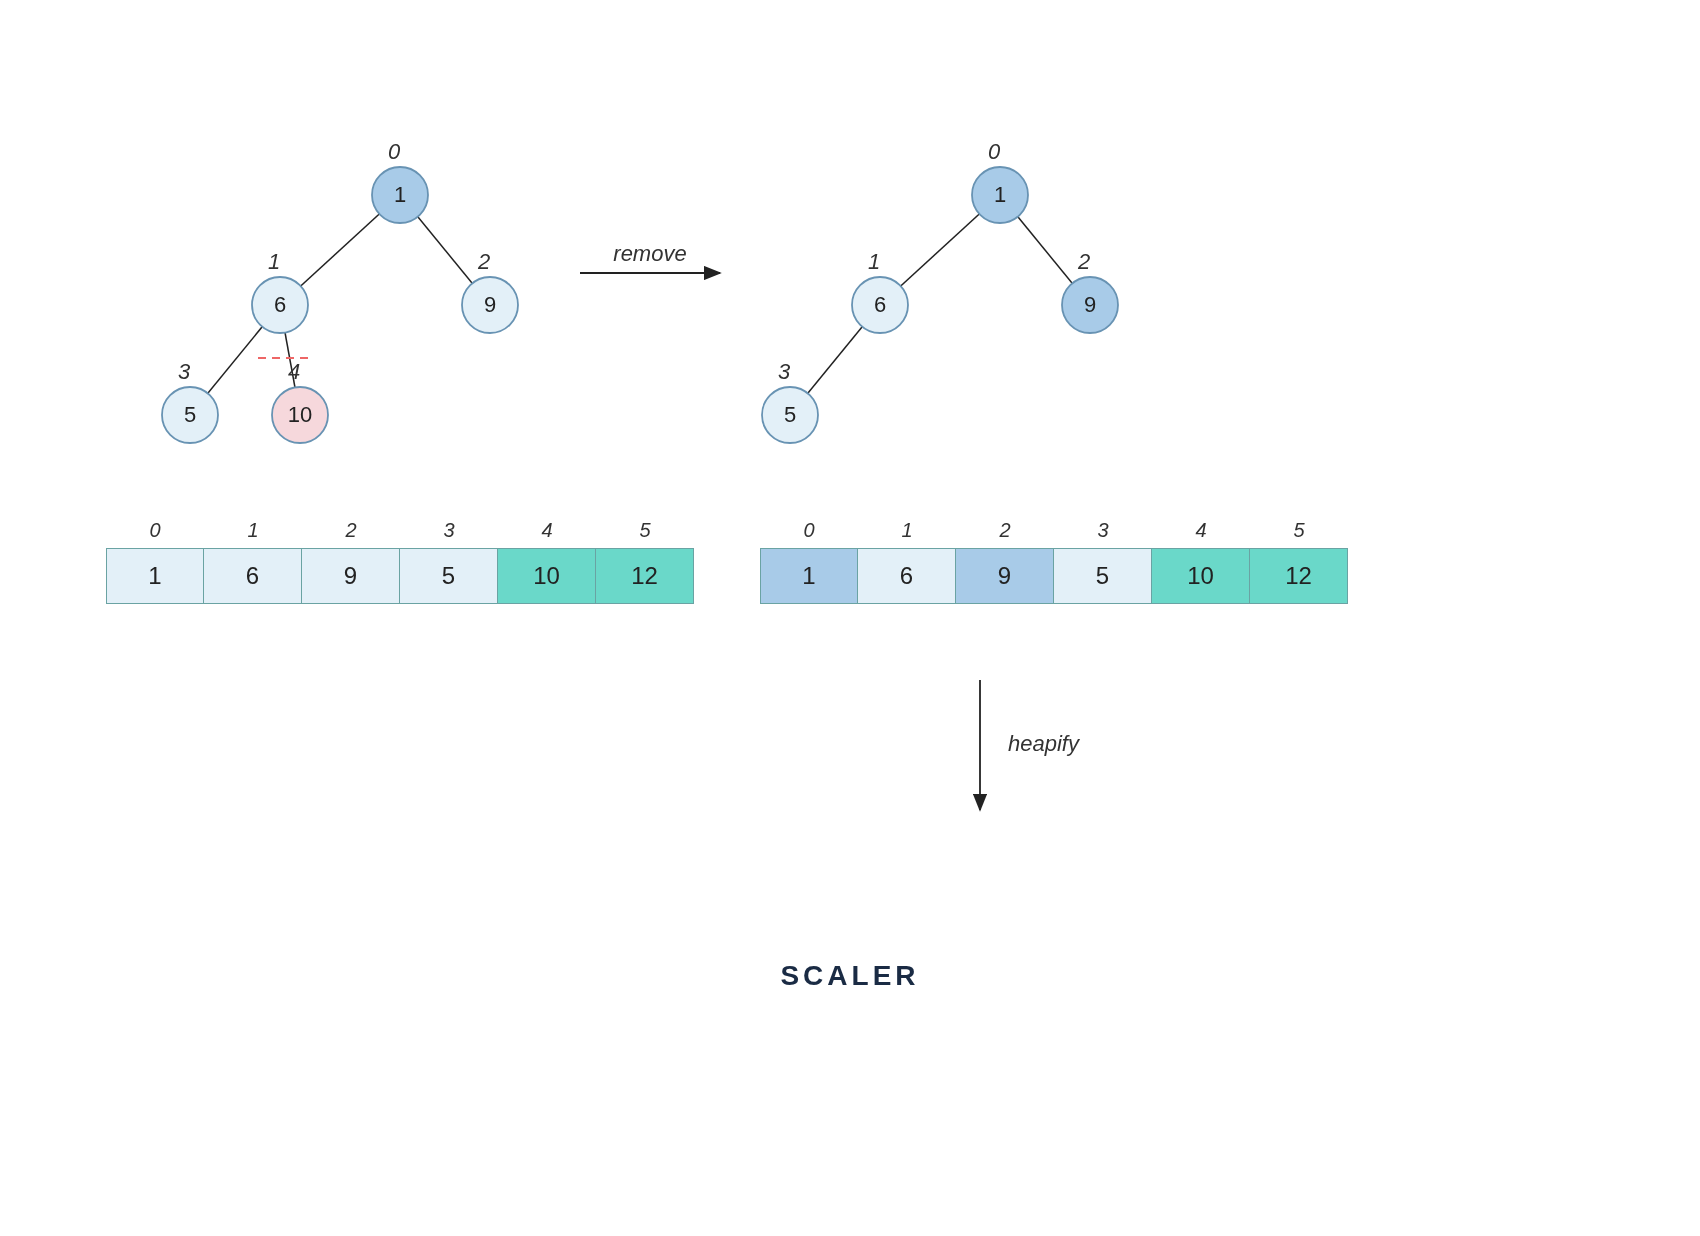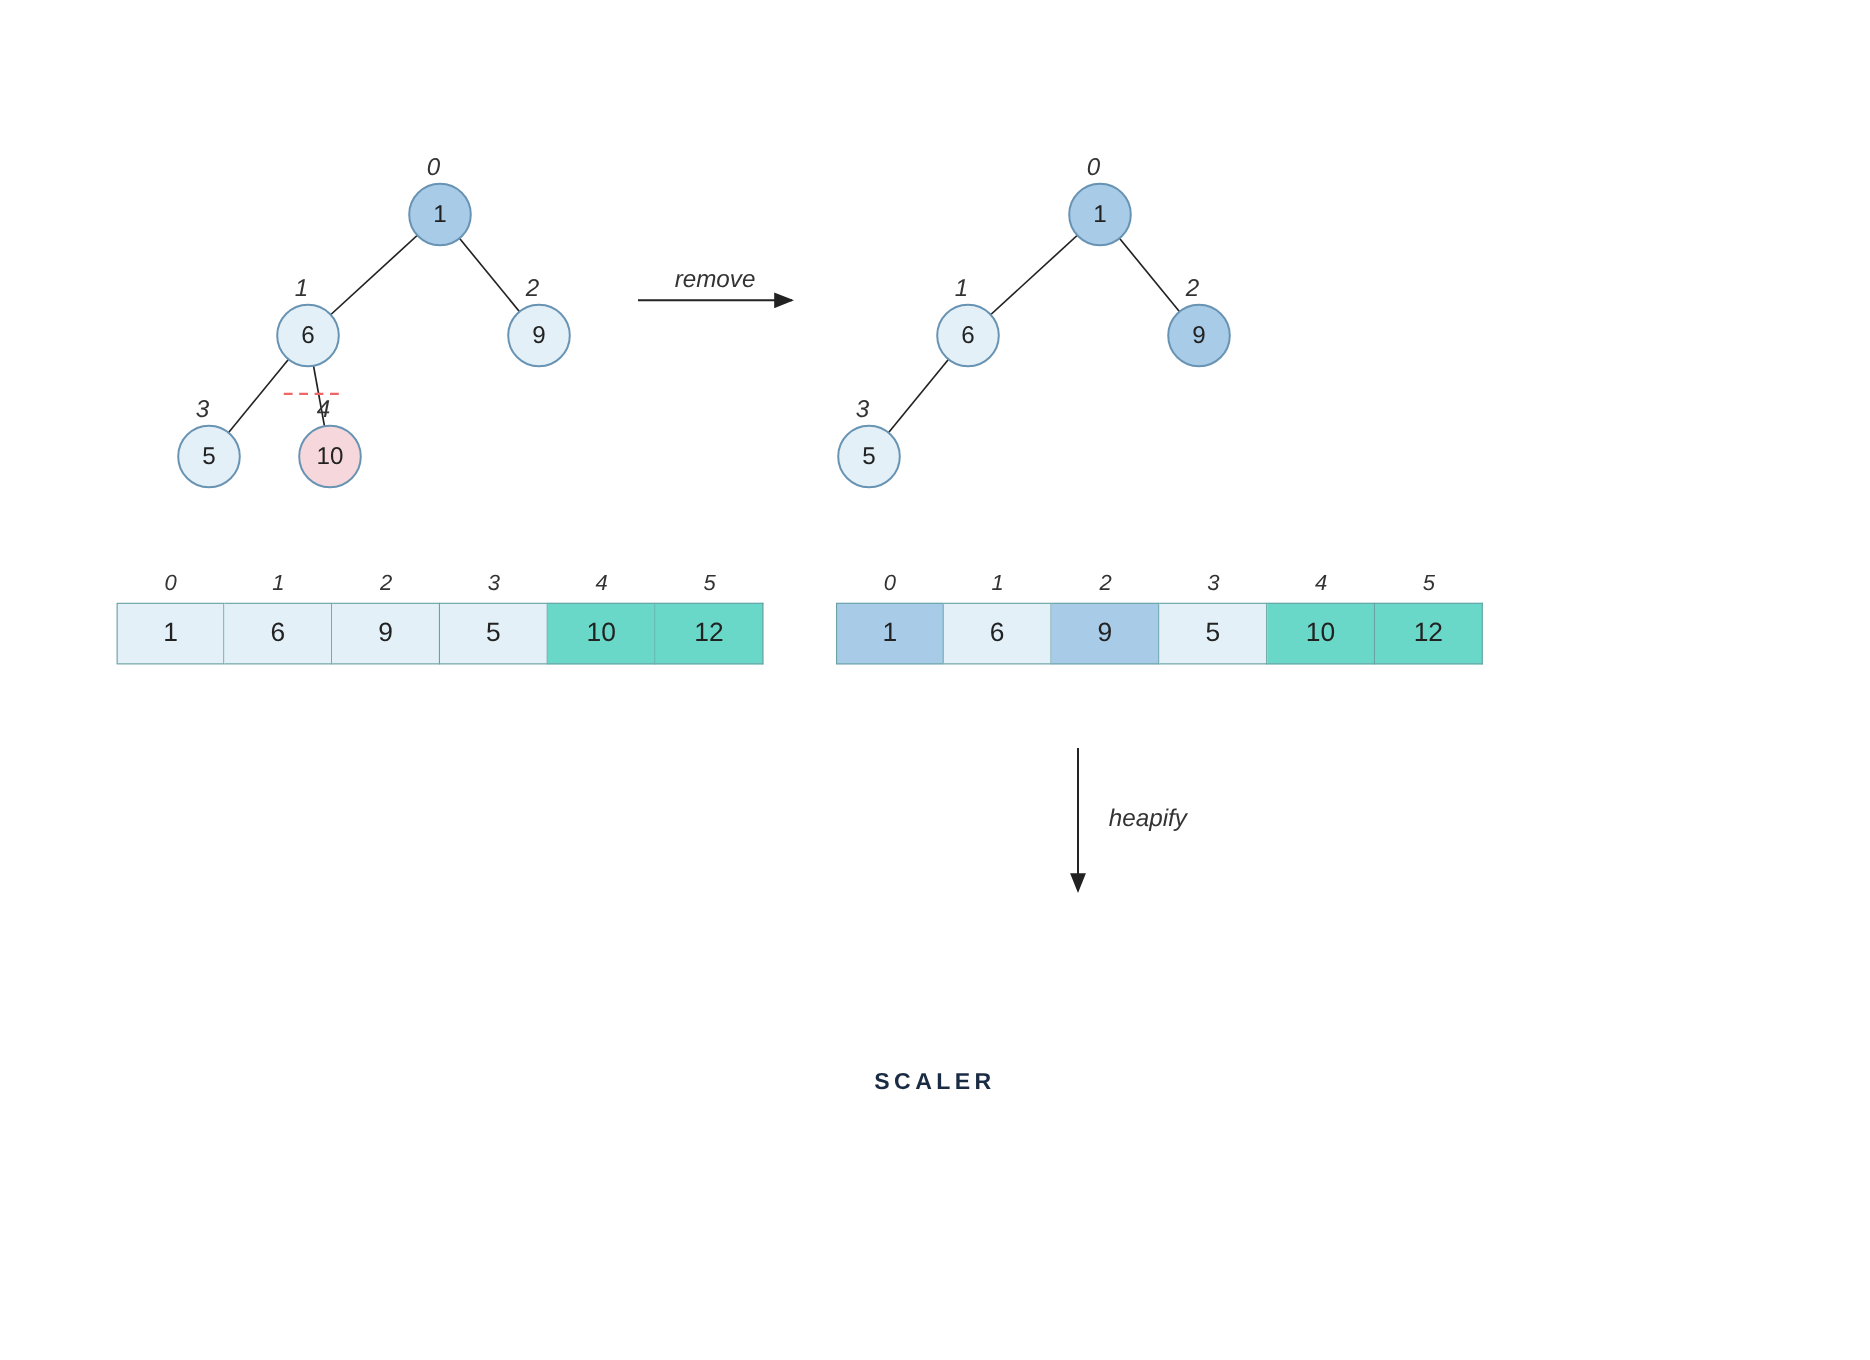--- a/index.html
+++ b/index.html
@@ -66,23 +66,22 @@
     position: absolute;
     left: 50%;
     transform: translateX(-50%);
     top: 960px;
     text-align: center;
   }
   .logo .s1 {
     font-family: "Arial Black", Arial, sans-serif;
     font-weight: 900;
     letter-spacing: 4px;
-    font-size: 21px;
+    font-size: 28px;
     color: #1a2b44;
-    margin-top: 12px;
   }
   .logo .s2 {
     font-family: "Brush Script MT", cursive;
     font-size: 52px;
     color: #e6195b;
     margin-top: -16px;
   }
 </style>
 </head>
 <body>

